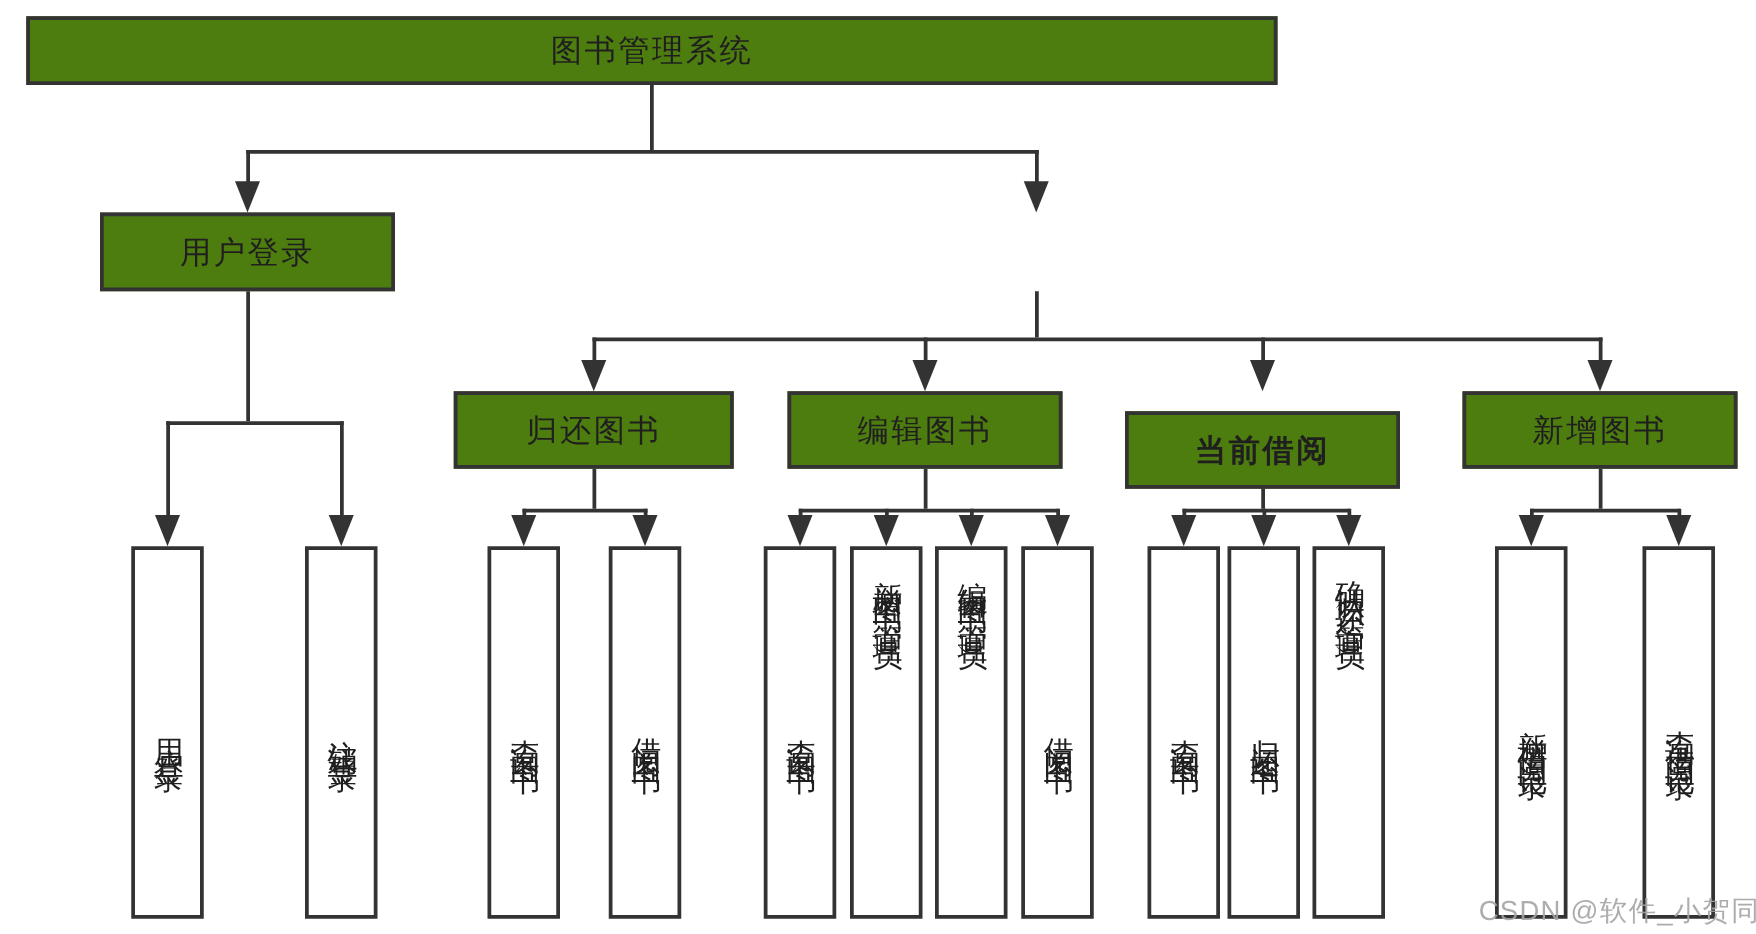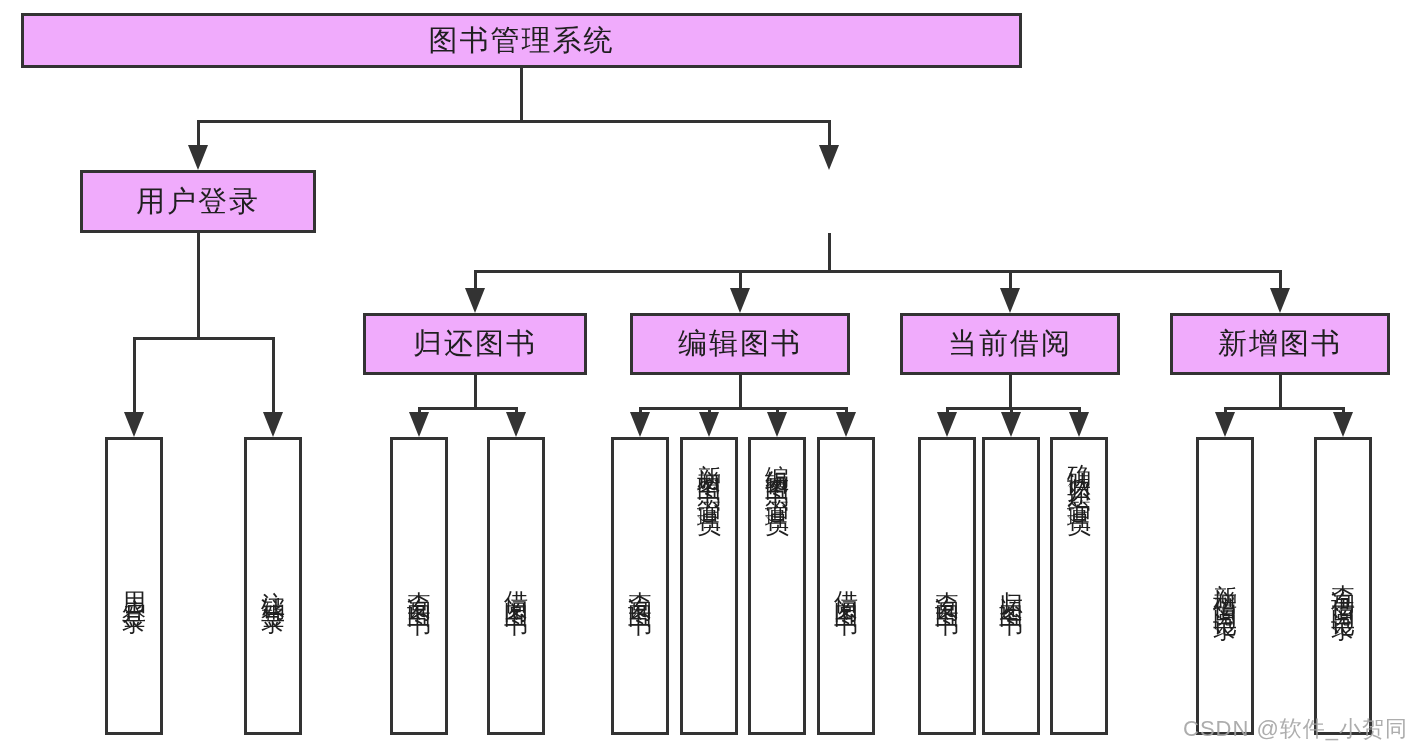--- a/index.html
+++ b/index.html
@@ -6,27 +6,27 @@
   #canvas{
     position:relative;
     width:1405px;height:747px;
     background:#ffffff;
     font-family:"Liberation Sans","DejaVu Sans",sans-serif;
     overflow:hidden;
   }
   .node{
     position:absolute;
     box-sizing:border-box;
-    background:#f0abfc;
+    background:#4d7c0f;
     border:3px solid #333333;
     color:#1f1f1f;
     display:flex;
     align-items:center;
     justify-content:center;
-    font-size:29px;
+    font-size:25px;
     letter-spacing:2px;
     z-index:2;
     text-align:center;
   }
   .leaf{
     position:absolute;
     box-sizing:border-box;
     background:#ffffff;
     border:3px solid #333333;
     color:#1f1f1f;
@@ -103,21 +103,21 @@
   <div class="arrow" style="left:1000px;top:288px;"></div>
   <div class="vline" style="left:1279px;top:270px;height:21px;"></div>
   <div class="arrow" style="left:1270px;top:288px;"></div>
 
   <div class="node" style="left:363px;top:313px;width:224px;height:62px;">
     <span>归还图书</span>
   </div>
   <div class="node" style="left:630px;top:313px;width:220px;height:62px;">
     <span>编辑图书</span>
   </div>
-  <div class="node" style="left:900px;top:313px;width:220px;height:62px;">
+  <div class="node" style="left:900px;top:329px;width:220px;height:62px;font-weight:bold;">
     <span>当前借阅</span>
   </div>
   <div class="node" style="left:1170px;top:313px;width:220px;height:62px;">
     <span>新增图书</span>
   </div>
 
   <div class="vline" style="left:474px;top:375px;height:32px;"></div>
   <div class="hline" style="left:418px;top:407px;width:100px;"></div>
   <div class="vline" style="left:418px;top:407px;height:8px;"></div>
   <div class="arrow" style="left:409px;top:412px;"></div>

